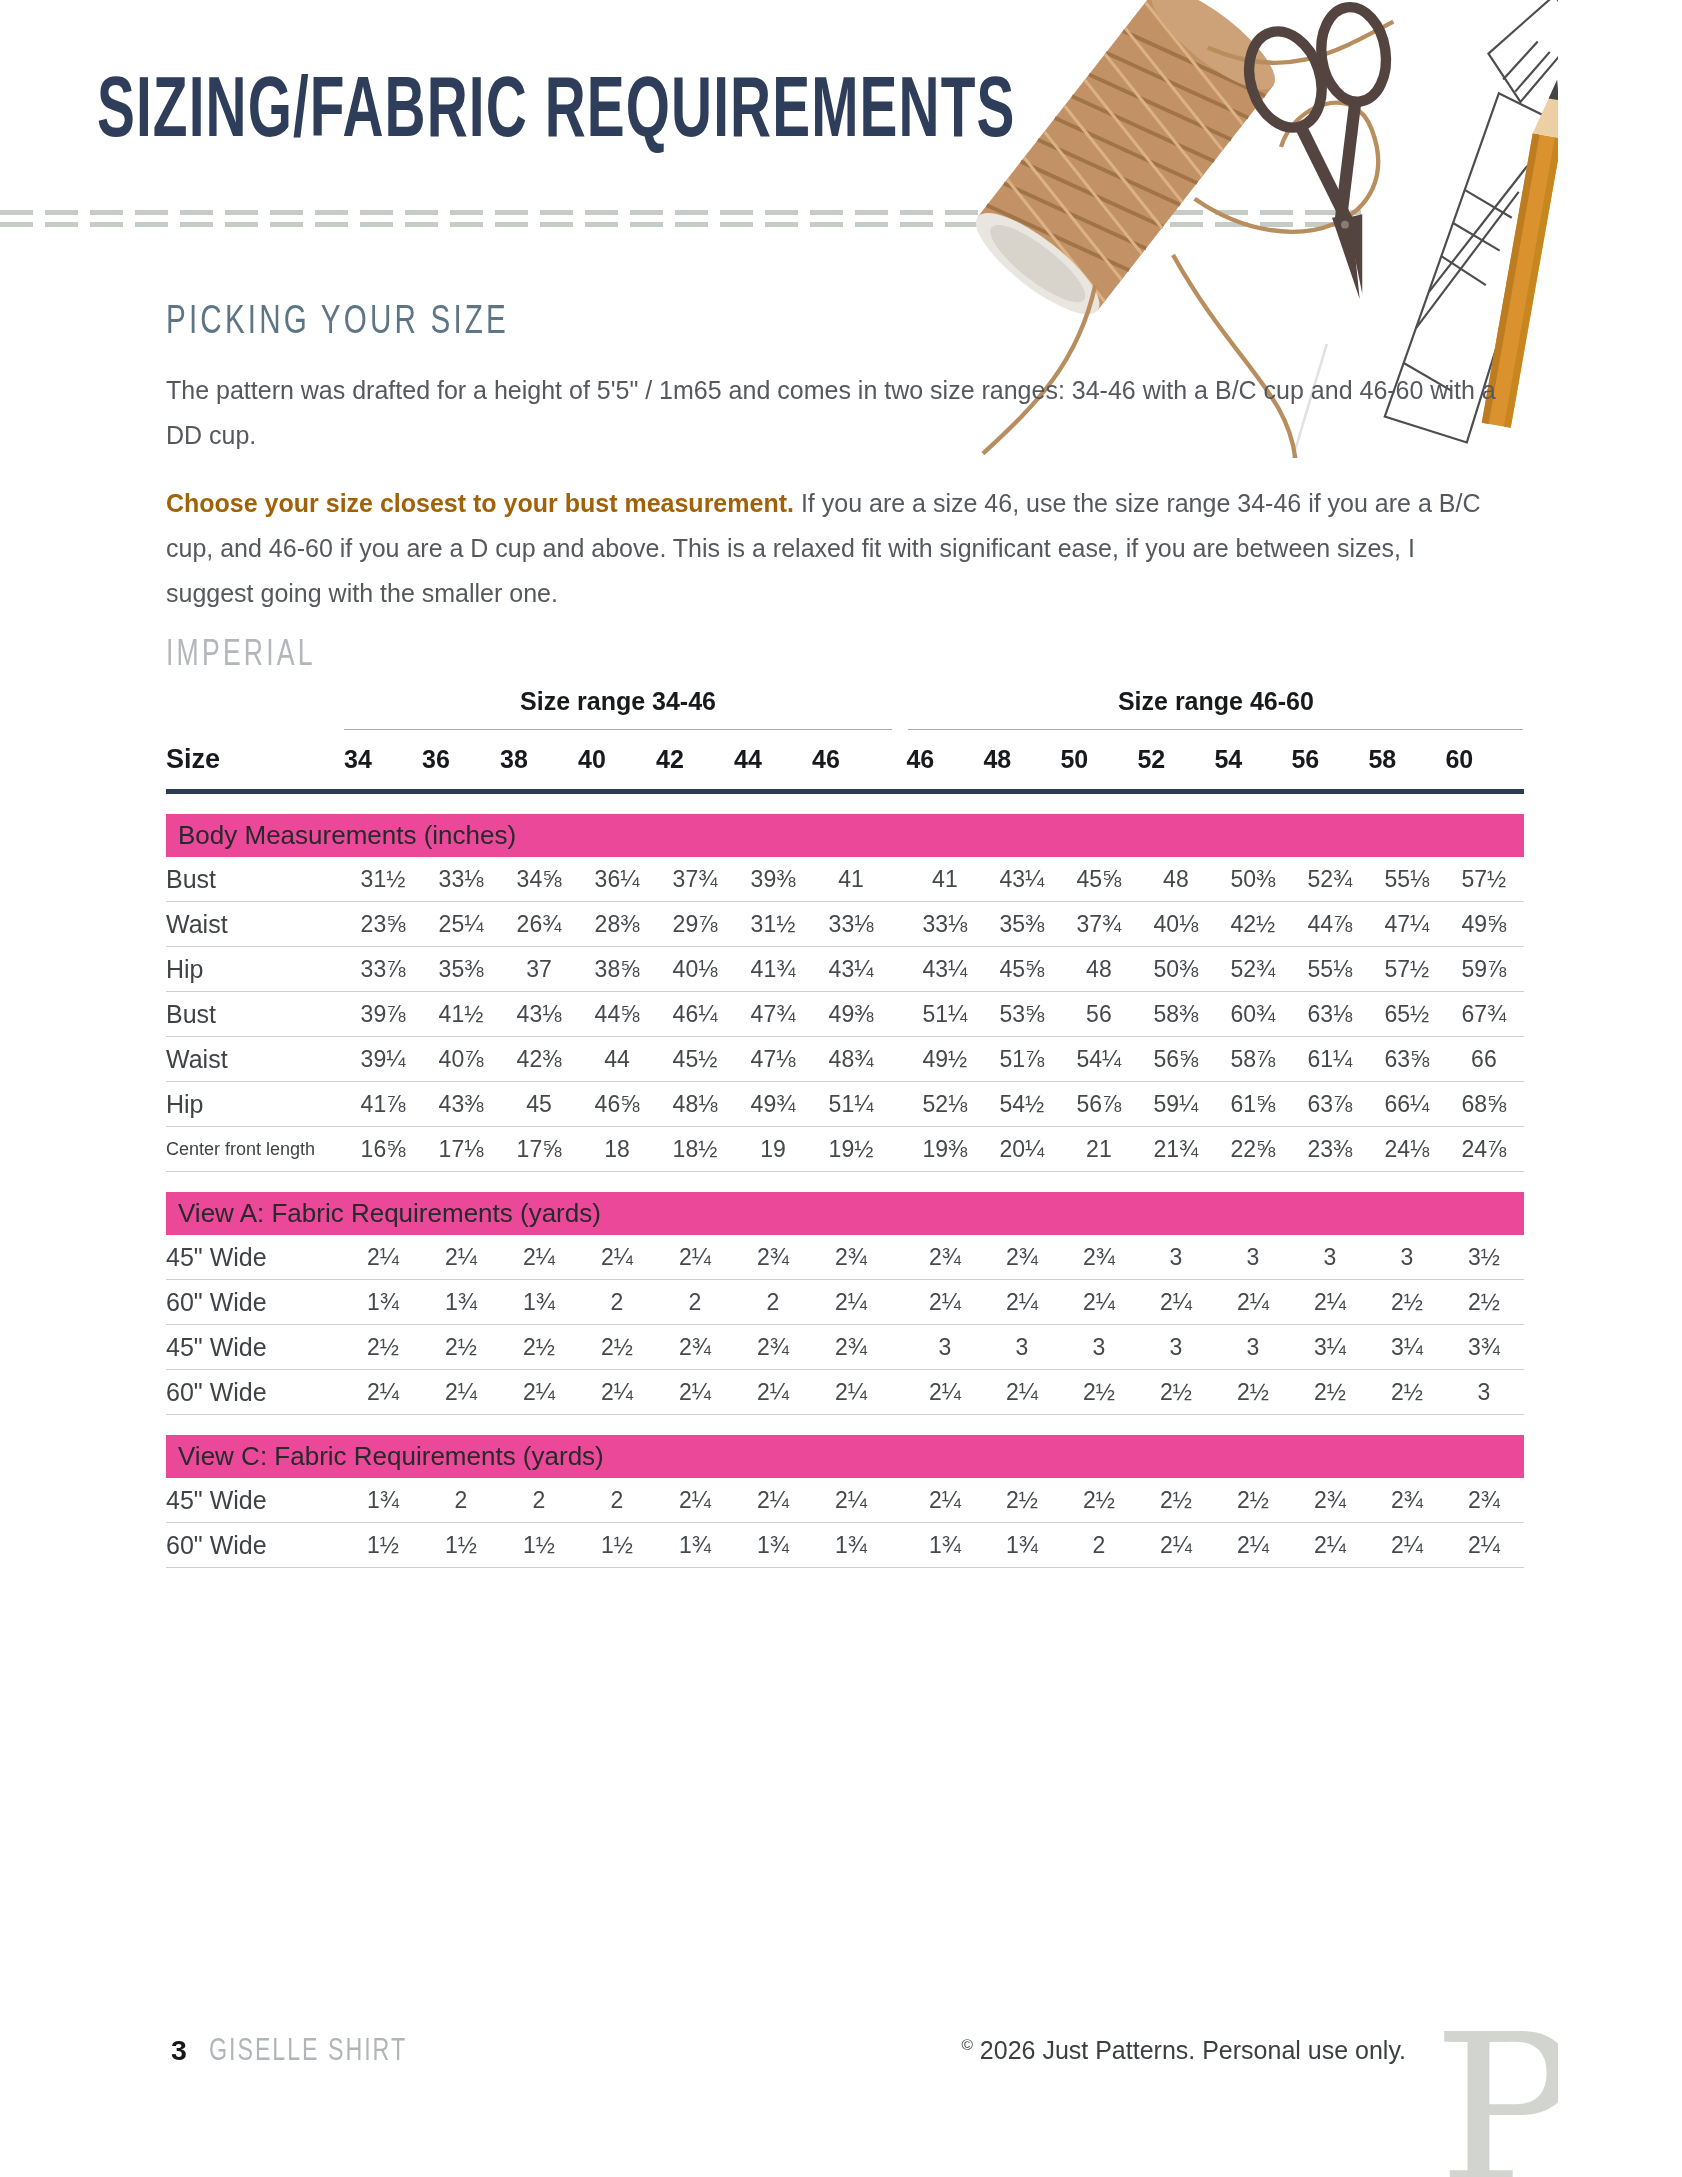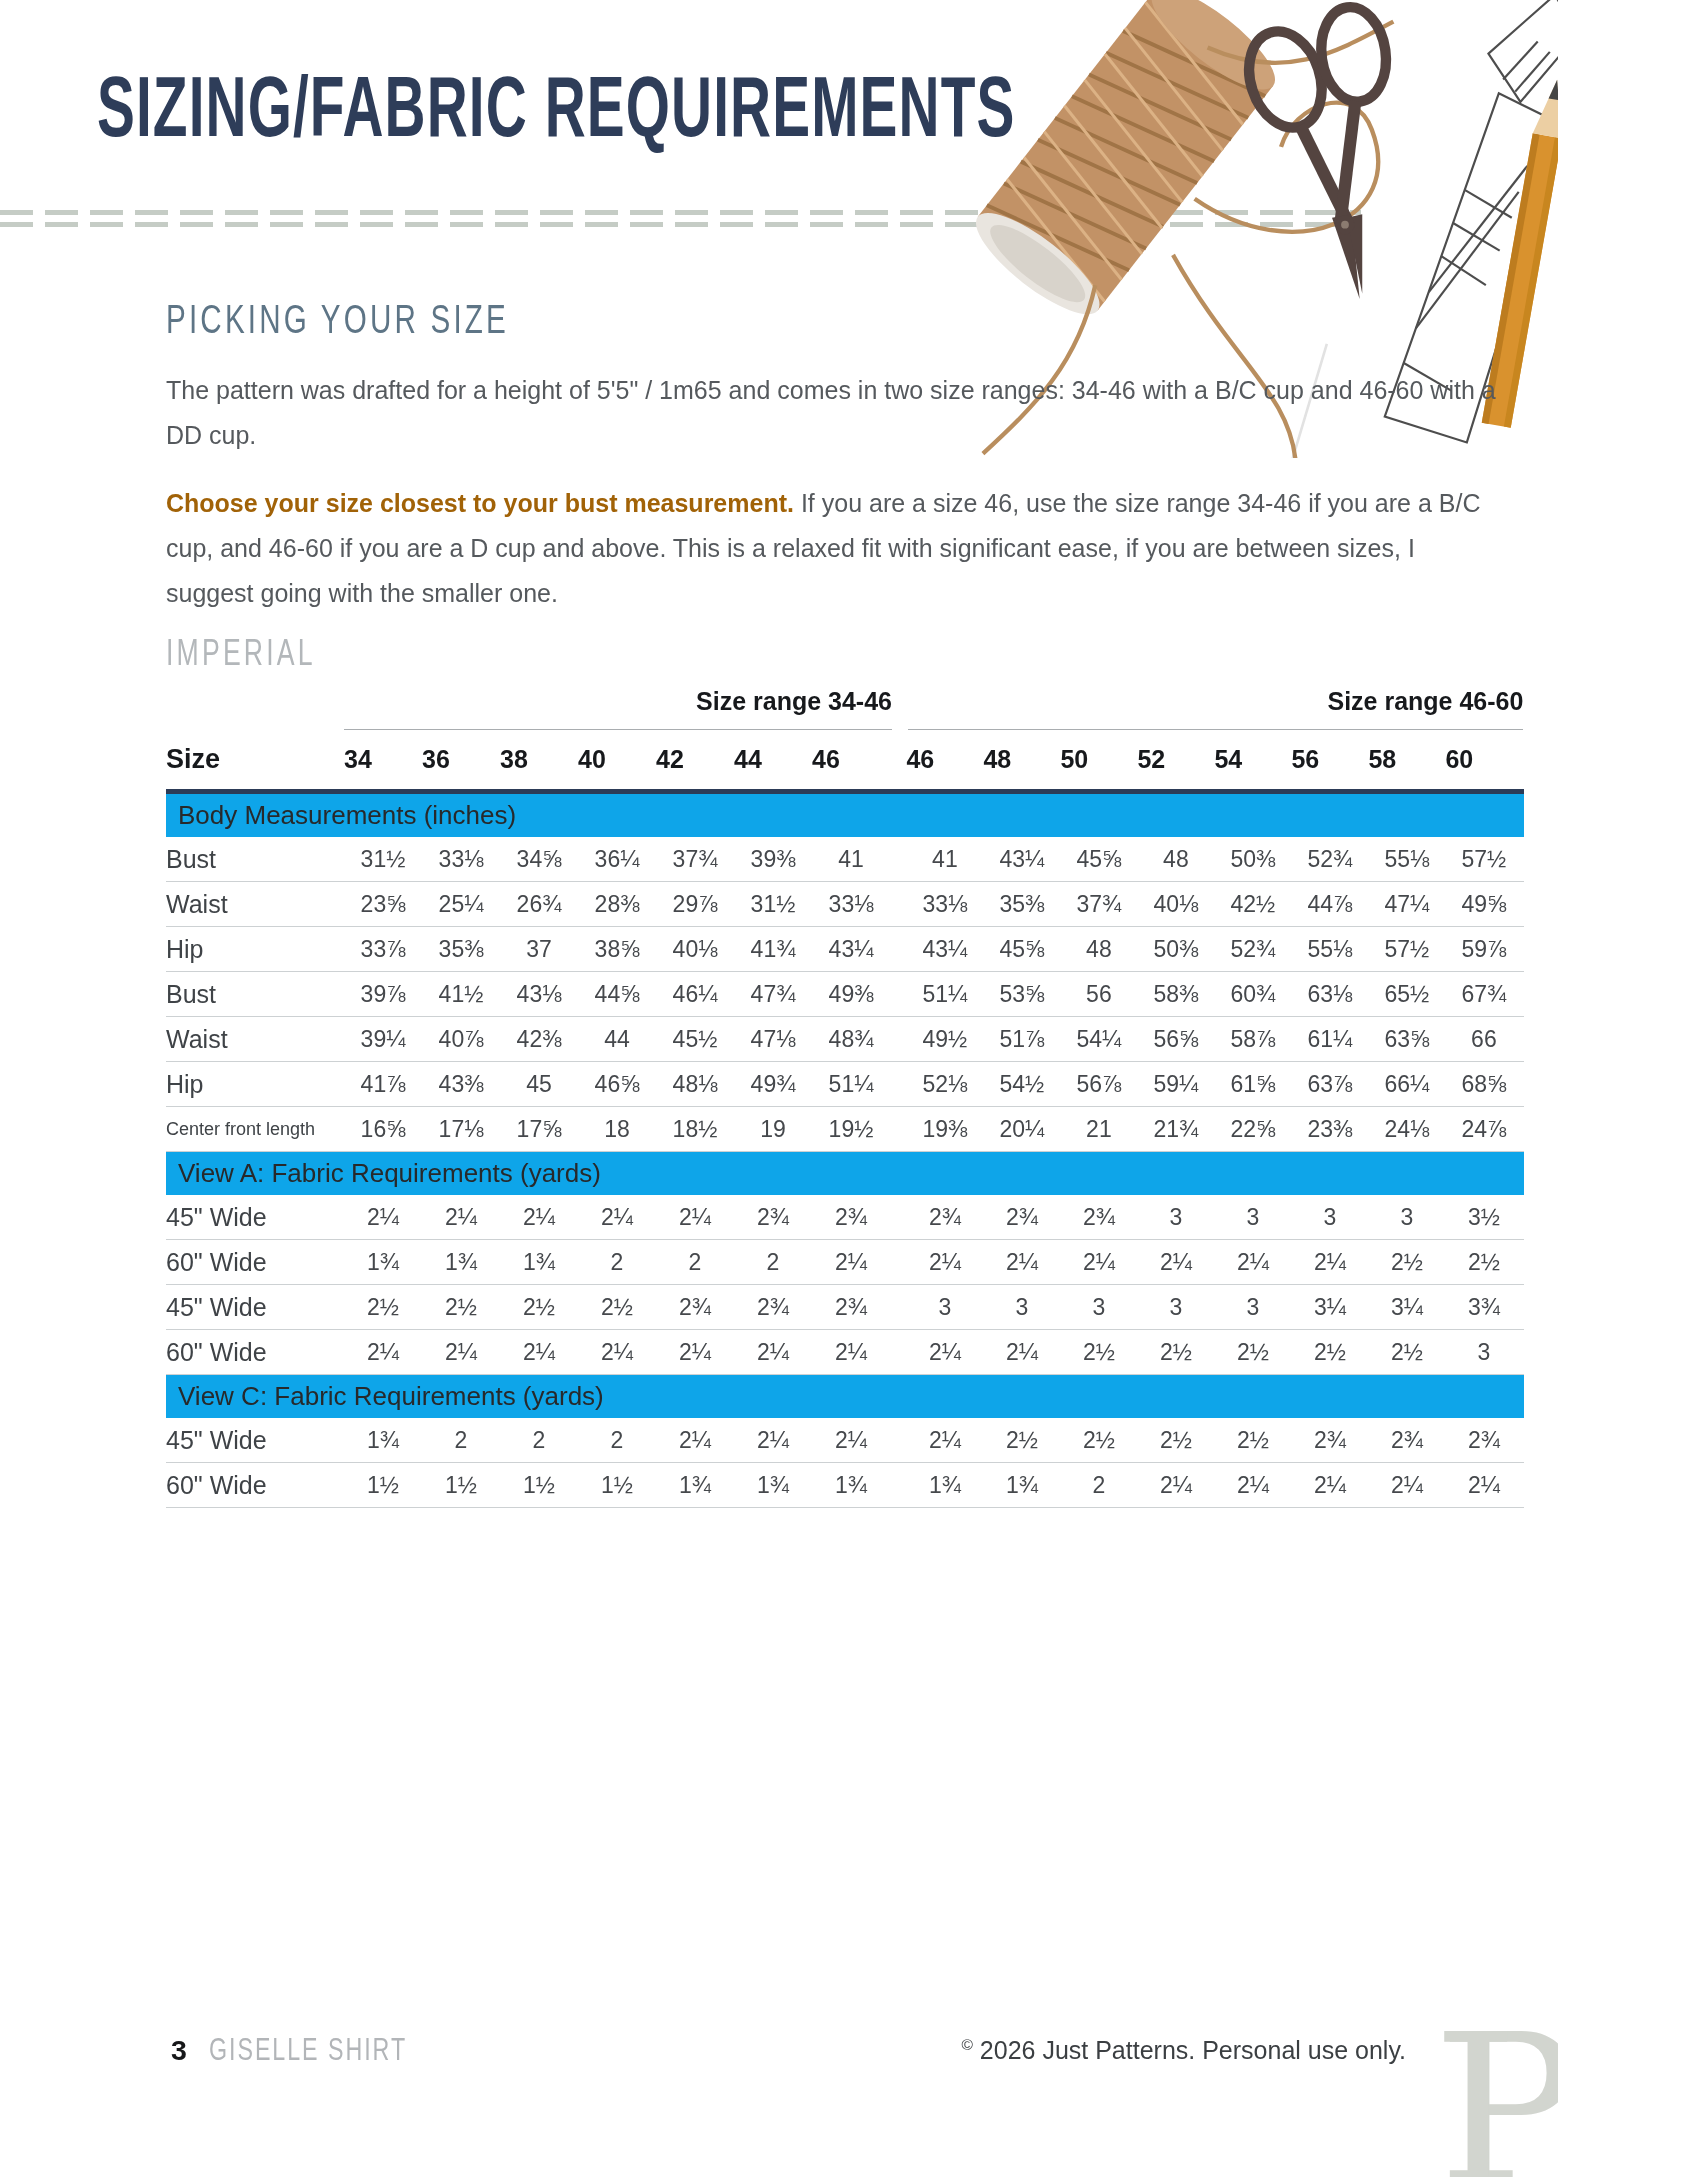--- a/index.html
+++ b/index.html
@@ -24,29 +24,29 @@
   .para { position:absolute; left:166px; width:1342px; font-size:25px; line-height:45px; color:#55595d; }
   .p1 { top:368px; }
   .p2 { top:481px; }
   .p2 .lead { color:#a16207; font-weight:700; }
 
   .imp { position:absolute; left:166px; top:632px; font-size:36px; font-weight:400; color:#b3b7ba;
          letter-spacing:4.3px; transform:scaleX(.74); transform-origin:left top; white-space:nowrap; }
 
   .table { position:absolute; left:166px; top:687px; width:1358px; }
   .ghrow { display:grid; grid-template-columns:178px 548px 16.4px 615px; }
-  .gh { font-size:25px; font-weight:700; color:#17191c; text-align:right; padding-bottom:13px;
+  .gh { font-size:25px; font-weight:700; color:#17191c; text-align:center; padding-bottom:13px;
         border-bottom:1.7px solid #a9adb0; }
   .trow { display:grid; grid-template-columns:178px repeat(7,78px) 16.4px repeat(8,77px);
           align-items:center; }
   .hdr-row { border-bottom:5.2px solid #2c3b57; }
   .th { font-size:25px; font-weight:700; color:#17191c; text-align:left; padding:14px 0 14px; }
   .th.szlabel { text-align:left; font-size:27px; }
-  .band { background:#0ea5e9; height:43px; line-height:43px; font-size:26px; color:#27292b;
-          padding-left:12px; }
+  .band { background:#ec4899; height:43px; line-height:43px; font-size:26px; color:#27292b;
+          padding-left:12px;margin-top:20px; }
   .drow { height:45px; border-bottom:1.7px solid #cdd1d3; }
   .rlabel { font-size:25px; color:#3f4347; font-weight:400; }
   .drow.small .rlabel { font-size:18px; }
   .val { font-size:23px; color:#45484c; text-align:center; }
 
   .footer { position:absolute; left:171px; top:2030px; height:40px; display:flex; align-items:center; }
   .pagenum { font-size:28.5px; font-weight:700; color:#17181a; }
   .pattern-name { margin-left:22.5px; font-size:31px; color:#b2b5b8; letter-spacing:2.6px;
                   transform:scaleX(.75); transform-origin:left center; white-space:nowrap; }
   .copyright { position:absolute; right:152px; top:2036px; font-size:25px; color:#3b3f42; }

